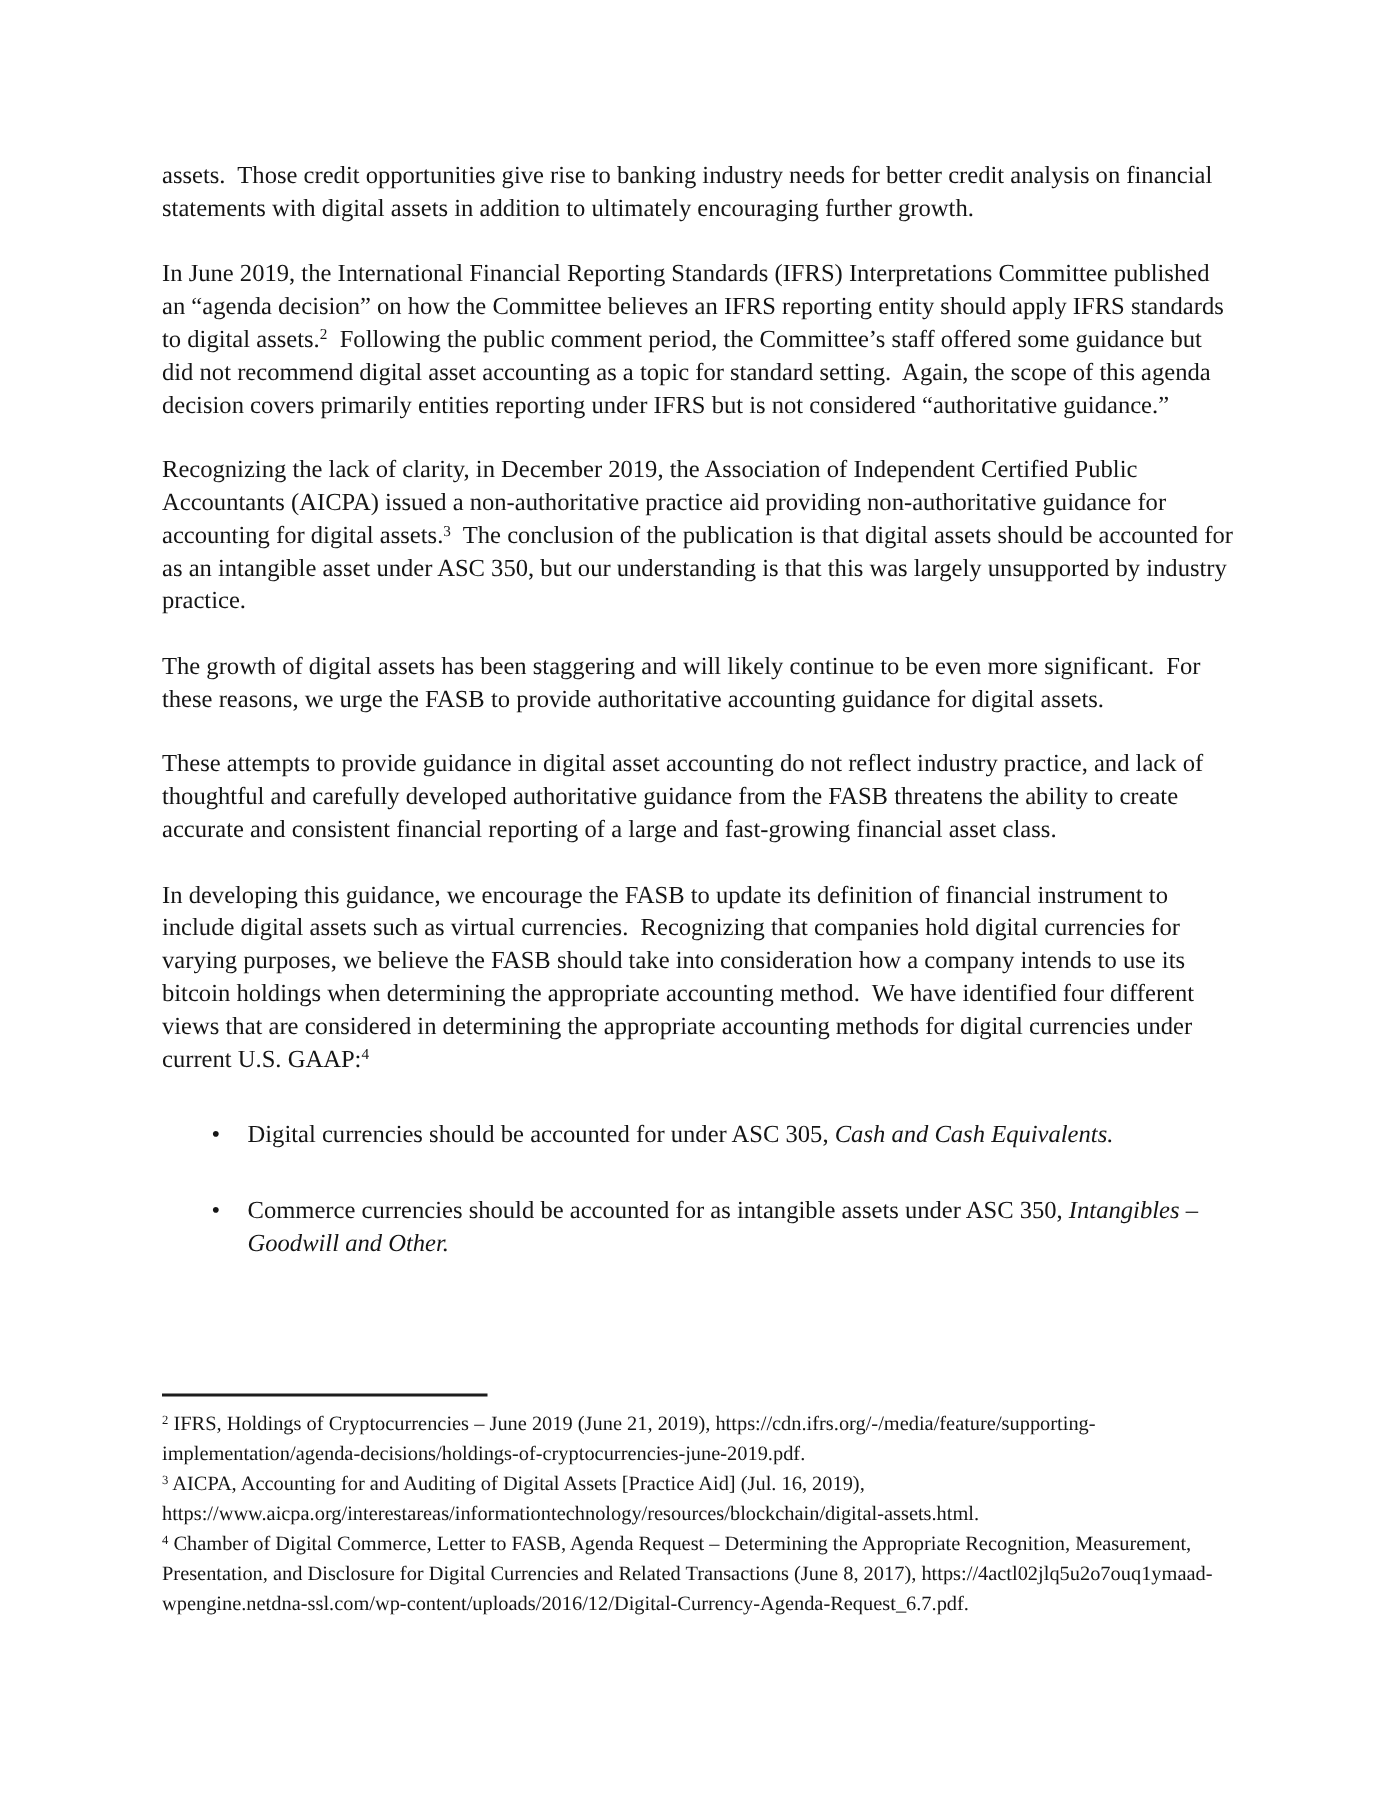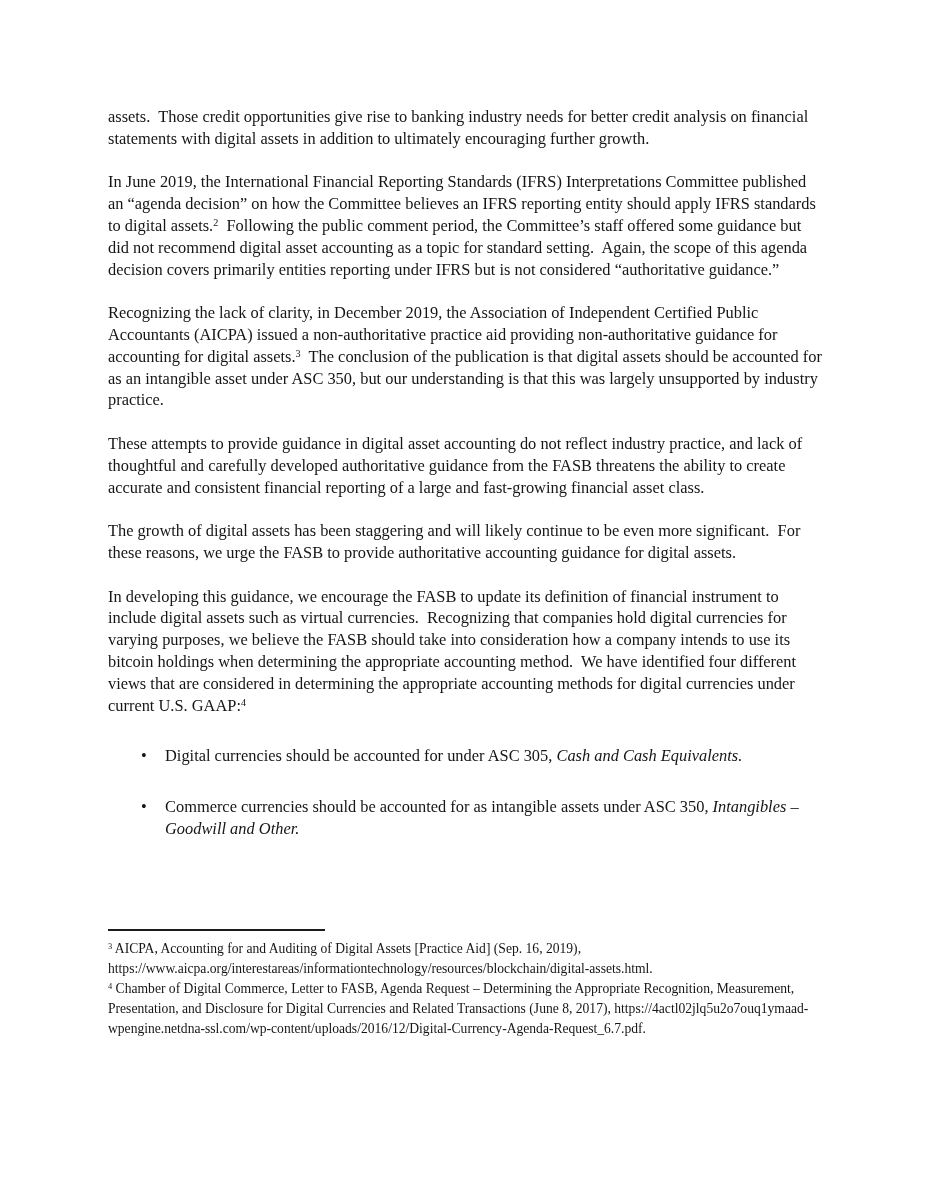--- a/index.html
+++ b/index.html
@@ -70,29 +70,30 @@
 </style>
 </head>
 <body>
 
 <div class="page">
 
   <div class="body-text">
     <p><span>assets.  Those credit opportunities give rise to banking industry needs for better credit analysis on financial statements with digital assets in addition to ultimately encouraging further growth.</span></p>
     <p><span>In June 2019, the International Financial Reporting Standards (IFRS) Interpretations Committee published an “agenda decision” on how the Committee believes an IFRS reporting entity should apply IFRS standards to digital assets.</span><sup>2</sup><span>  Following the public comment period, the Committee’s staff offered some guidance but did not recommend digital asset accounting as a topic for standard setting.  Again, the scope of this agenda decision covers primarily entities reporting under IFRS but is not considered “authoritative guidance.”</span></p>
     <p><span>Recognizing the lack of clarity, in December 2019, the Association of Independent Certified Public Accountants (AICPA) issued a non-authoritative practice aid providing non-authoritative guidance for accounting for digital assets.</span><sup>3</sup><span>  The conclusion of the publication is that digital assets should be accounted for as an intangible asset under ASC 350, but our understanding is that this was largely unsupported by industry practice.</span></p>
+    <p><span>The growth of digital assets has been staggering and will likely continue to be even more significant.  For these reasons, we urge the FASB to provide authoritative accounting guidance for digital assets.</span></p>
     <p><span>These attempts to provide guidance in digital asset accounting do not reflect industry practice, and lack of thoughtful and carefully developed authoritative guidance from the FASB threatens the ability to create accurate and consistent financial reporting of a large and fast-growing financial asset class.</span></p>
-    <p><span>The growth of digital assets has been staggering and will likely continue to be even more significant.  For these reasons, we urge the FASB to provide authoritative accounting guidance for digital assets.</span></p>
     <p><span>In developing this guidance, we encourage the FASB to update its definition of financial instrument to include digital assets such as virtual currencies.  Recognizing that companies hold digital currencies for varying purposes, we believe the FASB should take into consideration how a company intends to use its bitcoin holdings when determining the appropriate accounting method.  We have identified four different views that are considered in determining the appropriate accounting methods for digital currencies under current U.S. GAAP:</span><sup>4</sup></p>
 
     <ul class="bullet-list">
       <li><span>Digital currencies should be accounted for under ASC 305, </span><i>Cash and Cash Equivalents.</i></li>
       <li><span>Commerce currencies should be accounted for as intangible assets under ASC 350, </span><i>Intangibles – Goodwill and Other.</i></li>
     </ul>
   </div>
 
   <div class="footnotes">
     <div class="fn-separator"></div>
-    <div class="footnote"><sup>3</sup><span> AICPA, Accounting for and Auditing of Digital Assets [Practice Aid] (Sep. 16, 2019), https://www.aicpa.org/interestareas/informationtechnology/resources/blockchain/digital-assets.html.</span></div>
+    <div class="footnote"><sup>2</sup><span> IFRS, Holdings of Cryptocurrencies – June 2019 (June 21, 2019), https://cdn.ifrs.org/-/media/feature/supporting-implementation/agenda-decisions/holdings-of-cryptocurrencies-june-2019.pdf.</span></div>
+    <div class="footnote"><sup>3</sup><span> AICPA, Accounting for and Auditing of Digital Assets [Practice Aid] (Jul. 16, 2019), https://www.aicpa.org/interestareas/informationtechnology/resources/blockchain/digital-assets.html.</span></div>
     <div class="footnote"><sup>4</sup><span> Chamber of Digital Commerce, Letter to FASB, Agenda Request – Determining the Appropriate Recognition, Measurement, Presentation, and Disclosure for Digital Currencies and Related Transactions (June 8, 2017), https://4actl02jlq5u2o7ouq1ymaad-wpengine.netdna-ssl.com/wp-content/uploads/2016/12/Digital-Currency-Agenda-Request_6.7.pdf.</span></div>
   </div>
 
 </div>
 
 </body></html>

